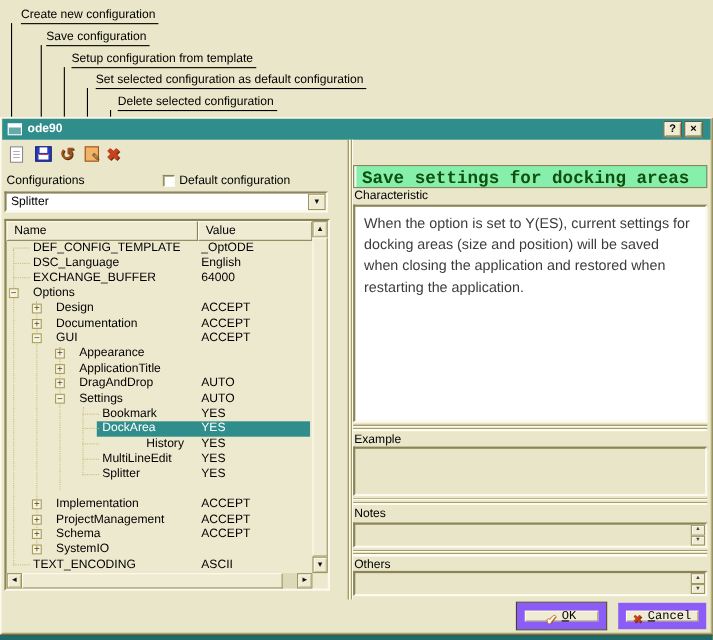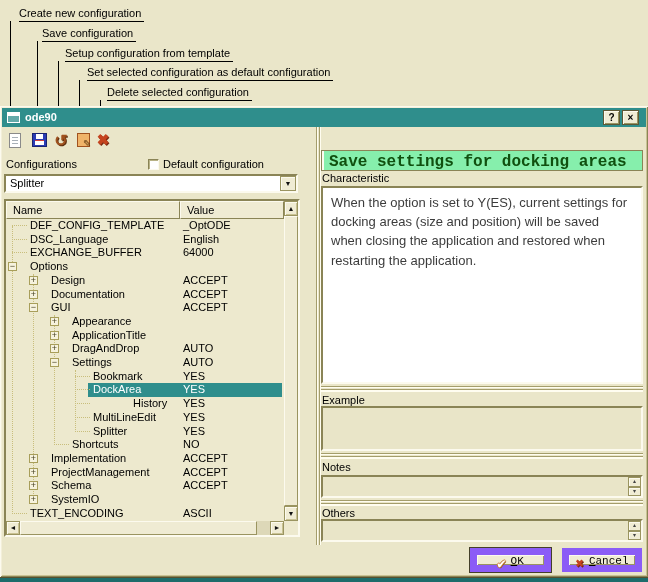--- a/index.html
+++ b/index.html
@@ -246,25 +246,20 @@
           <div class="trow" style="top: 191.8px;">
             <span class="stub" style="left: 67px;"></span>
             <span class="tname" style="left: 85px;">MultiLineEdit</span>
             <span class="tval">YES</span>
           </div>
           <div class="trow" style="top: 205.5px;">
             <span class="stub" style="left: 67px;"></span>
             <span class="tname" style="left: 85px;">Splitter</span>
             <span class="tval">YES</span>
           </div>
-          <div class="trow" style="top: 219.2px;">
-            <span class="stub" style="left: 46px;"></span>
-            <span class="tname" style="left: 64px;">Shortcuts</span>
-            <span class="tval">NO</span>
-          </div>
           <div class="trow" style="top: 232.9px;">
             <span class="ebox" style="left: 21px;">+</span>
             <span class="tname" style="left: 43px;">Implementation</span>
             <span class="tval">ACCEPT</span>
           </div>
           <div class="trow" style="top: 246.6px;">
             <span class="ebox" style="left: 21px;">+</span>
             <span class="tname" style="left: 43px;">ProjectManagement</span>
             <span class="tval">ACCEPT</span>
           </div>

